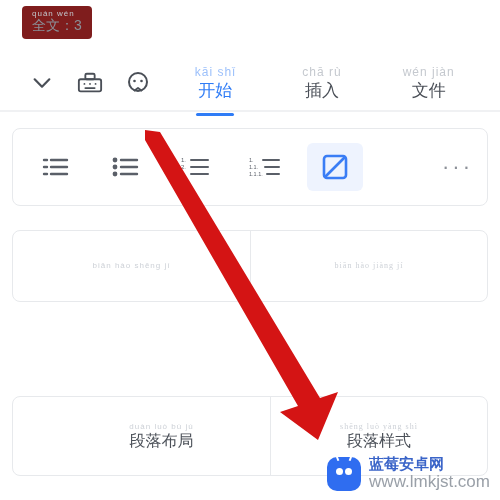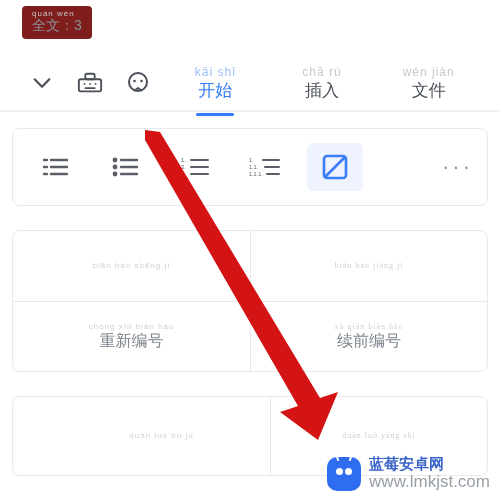--- a/index.html
+++ b/index.html
@@ -239,45 +239,33 @@
       <div class="inner">
         <span class="py">biān hào shēng jí</span>
       </div>
     </div>
     <div class="grid-cell">
       <div class="inner">
         <span class="py">biān hào jiàng jí</span>
       </div>
     </div>
   </div>
-  <div class="grid-row">
-    <div class="grid-cell">
-      <div class="inner">
-        <span class="py">chóng xīn biān hào</span>
-        <span>重新编号</span>
-      </div>
-    </div>
-    <div class="grid-cell">
-      <div class="inner">
-        <span class="py">xù qián biān hào</span>
-        <span>续前编号</span>
-      </div>
-    </div>
-  </div>
 </div>
 
 <div class="bottom-section">
   <div class="grid-cell">
     <div class="inner">
       <span class="py">duàn luò bù jú</span>
+      <span>段落布局</span>
     </div>
   </div>
   <div class="grid-cell">
     <div class="inner">
-      <span class="py">duàn luò yàng shì</span>
+      <span class="py">shēng luò yàng shì</span>
+      <span>段落样式</span>
     </div>
   </div>
 </div>
 
 <svg class="arrow-svg" viewBox="0 0 230 320">
   <defs>
     <linearGradient id="g" x1="0" y1="0" x2="1" y2="1">
       <stop offset="0" stop-color="#d11"></stop>
       <stop offset="1" stop-color="#d11"></stop>
     </linearGradient>

